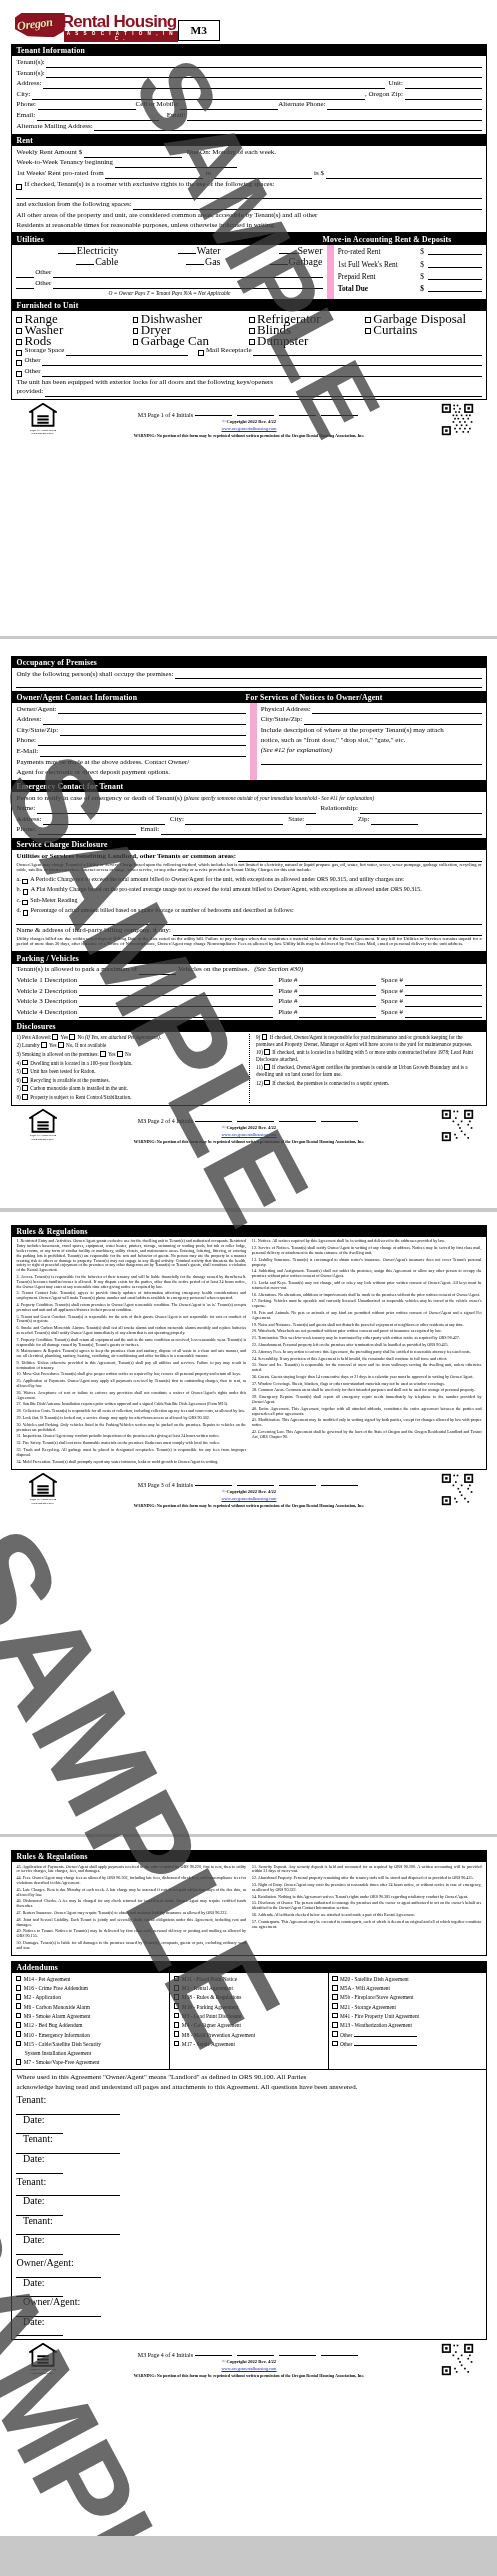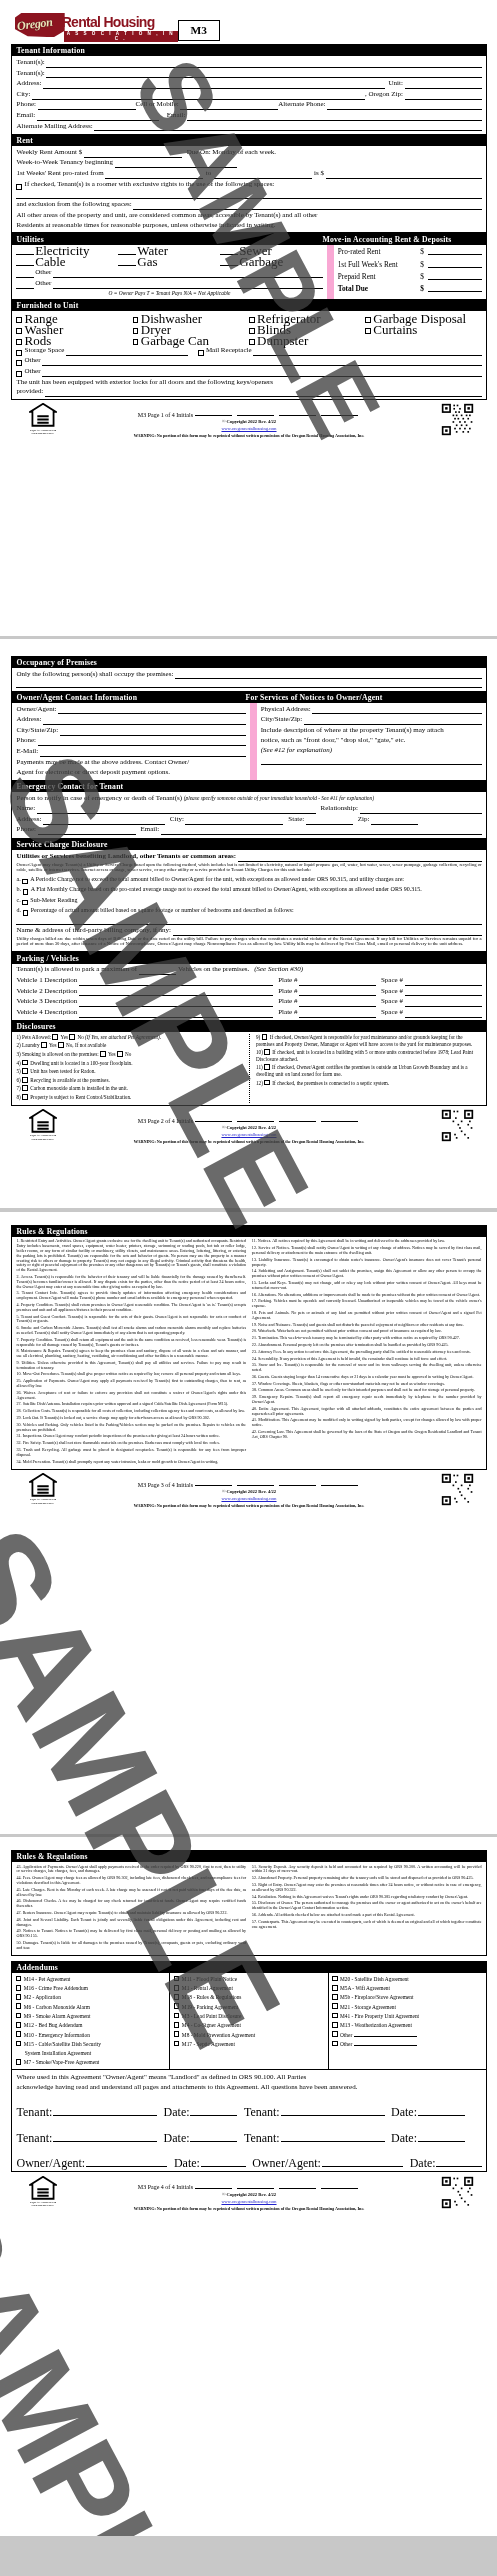--- a/index.html
+++ b/index.html
@@ -27,21 +27,21 @@
     clip-path: polygon(0% 20%, 14% 0%, 100% 0%, 100% 74%, 78% 100%, 26% 96%, 0% 66%);
   }
   .logo-oregon {
     position: absolute; left: 2.4px; top: 7.3px; z-index: 3;
     font-family: "Liberation Serif", serif; font-style: italic; font-weight: bold;
     font-size: 12.2px; color: #f2e2b8; letter-spacing: -0.4px;
     transform: rotate(-7deg); text-shadow: 0 0 0.8px #000;
   }
   .logo-main {
     position: absolute; left: 47px; top: 3.3px;
-    font-family: "Liberation Sans", sans-serif; font-weight: bold; font-size: 14px;
+    font-family: "Liberation Sans", sans-serif; font-weight: bold; font-size: 17px;
     color: #8c1420; letter-spacing: -0.7px; line-height: 18px;
   }
   .logo-sub {
     position: absolute; left: 49px; top: 21px; width: 114px;
     background: #8c1420; color: #fff;
     font-family: "Liberation Sans", sans-serif; font-size: 4.6px;
     letter-spacing: 2px; font-weight: bold; text-align: center; padding: 0.8px 0;
   }
   .doc-title {
     flex: 1; text-align: center;
@@ -87,21 +87,21 @@
     margin-right: 2.4px; vertical-align: -0.4px; background: #fff;
   }
 
   
   .two { display: flex; }
   .two > .c1 { flex: 1; padding: 1.6px 4.1px 2.4px 4.1px; }
   .two > .c2 { width: 159px; padding: 1.6px 4.1px 2.4px 4.1px; border-left: 7px solid #f9a8d4; }
 
   
   .ugrid { display: flex; }
-  .ucol { width: 33.33%; font-size: 13px; line-height: 10.6px; }
+  .ucol { width: 33.33%; font-size: 10px; line-height: 10.6px; text-align: right; }
   .ublank { display: inline-block; width: 18px; border-bottom: 0.7px solid #000; height: 7.3px; margin-right: 0.8px;}
 
   
   .acct { display: flex; font-size: 7.3px; line-height: 12.2px; }
   .acct .a-l { flex: 1; }
   .acct .a-d { width: 7.3px; }
   .acct .a-n { width: 54px; border-bottom: 0.7px solid #000; height: 9px; }
 
   
   .fgrid { display: flex; font-size: 13px; line-height: 11px; }
@@ -119,21 +119,21 @@
   .disc { font-size: 5.2px; line-height: 6.7px; margin-bottom: 1.6px; }
 
   
   .add3 { display: flex; }
   .add3 > div { flex: 1; padding: 1.6px 3.3px; font-size: 5.4px; line-height: 8.1px; }
   .add3 > div + div { border-left: 1px solid #000; }
   .add-item { margin-bottom: 1.2px; }
   .add-line { display: inline-block; width: 63px; border-bottom: 0.6px solid #000; height: 5.7px; }
 
   
-  .sig-row { display: flex; font-size: 12px; line-height: 10.6px; margin-top: 15px; }
+  .sig-row { display: flex; font-size: 10px; line-height: 10.6px; margin-top: 3px; flex-direction: column; }
   .sig-row .s-l { padding-right: 0.8px; }
   .sig-row .s-ln { border-bottom: 0.7px solid #000; height: 9px; }
   .sig-name { width: 104px; }
   .sig-date { width: 47px; }
 
   
   .foot { position: relative; margin-top: 3.3px; height: 44px; }
   .foot-logo { position: absolute; left: 13px; top: 0; width: 37px; text-align: center; }
   .eho { width: 28px; height: 24.4px; margin: 0 auto; position: relative; }
   .eho svg { display: block; }

